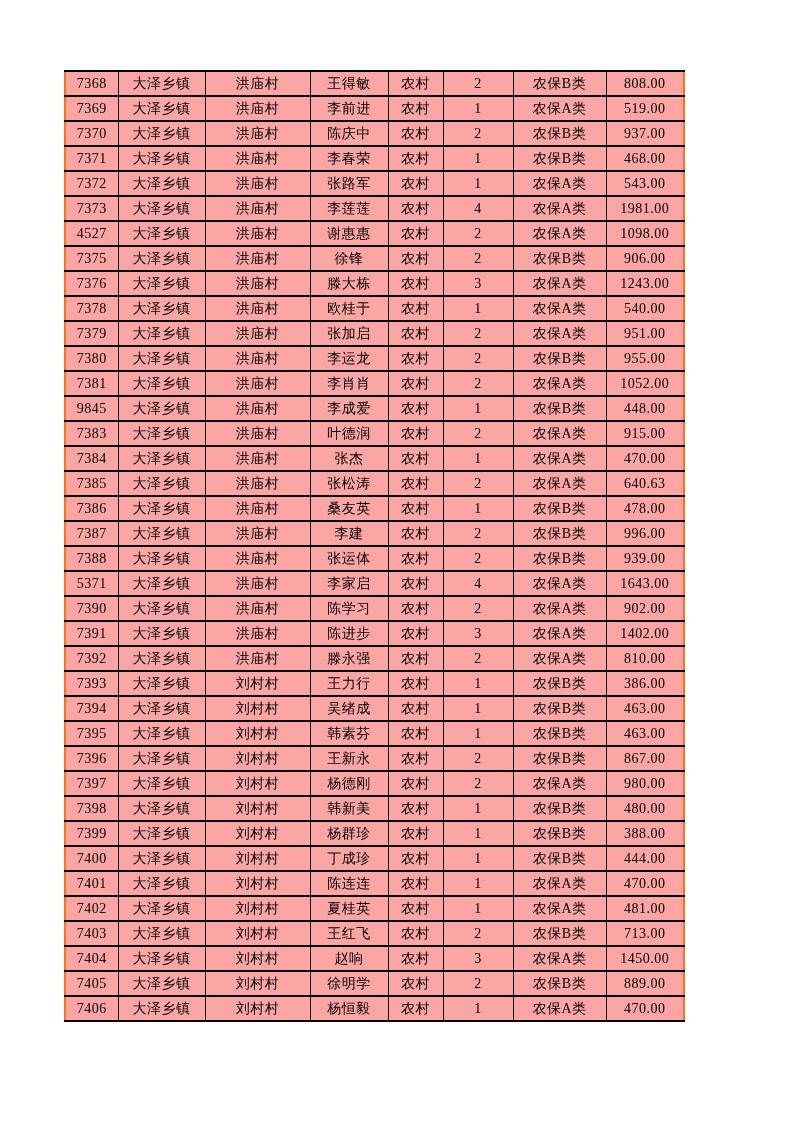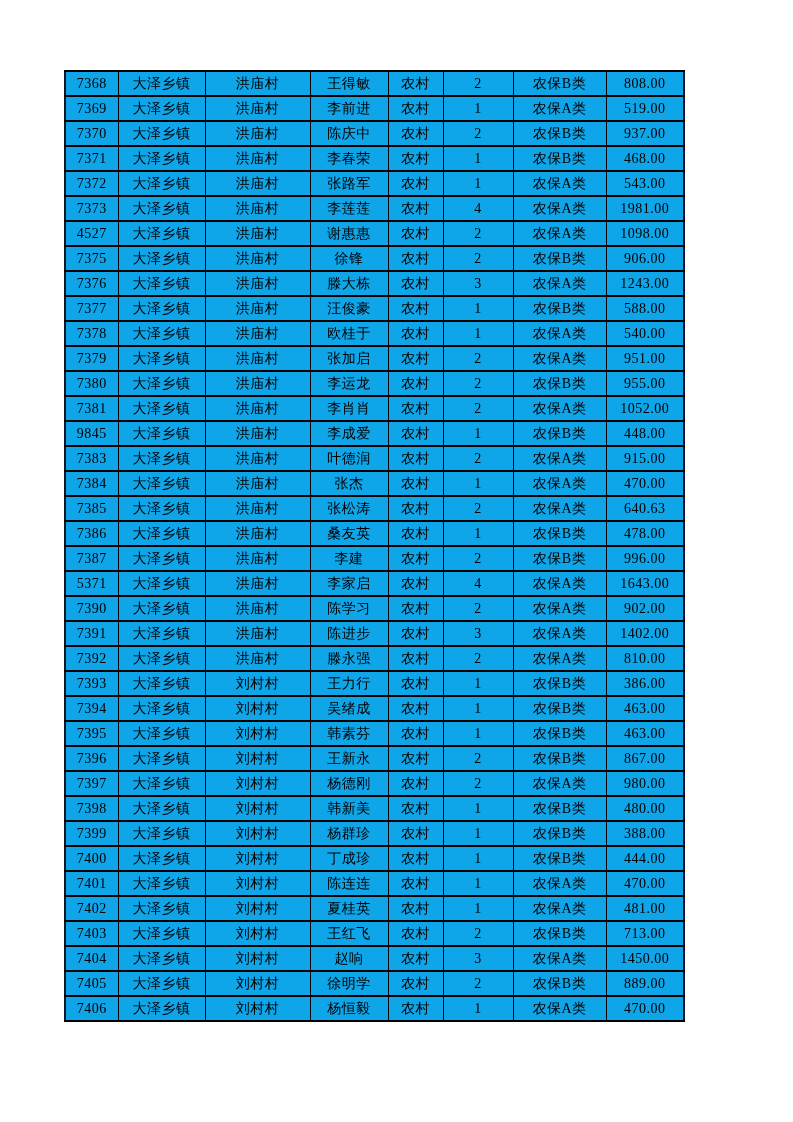--- a/index.html
+++ b/index.html
@@ -16,22 +16,22 @@
     overflow: hidden;
   }
   .table-wrap {
     position: absolute;
     left: 64px;
     top: 70px;
   }
   table.data-table {
     border-collapse: collapse;
     table-layout: fixed;
-    border: 2px solid #0f172a;
-    background: #0ea5e9;
+    border: 2px solid #f97316;
+    background: #fca5a5;
   }
   table.data-table td {
     border-left: 1px solid #000000;
     border-right: 1px solid #000000;
     border-top: 2px solid #000000;
     border-bottom: 2px solid #000000;
     height: 23px;
     line-height: 23px;
     padding: 0;
     text-align: center;
@@ -152,30 +152,20 @@
           <td>7376</td>
           <td>大泽乡镇</td>
           <td>洪庙村</td>
           <td>滕大栋</td>
           <td>农村</td>
           <td>3</td>
           <td>农保A类</td>
           <td>1243.00</td>
         </tr>
         <tr>
-          <td>7377</td>
-          <td>大泽乡镇</td>
-          <td>洪庙村</td>
-          <td>汪俊豪</td>
-          <td>农村</td>
-          <td>1</td>
-          <td>农保B类</td>
-          <td>588.00</td>
-        </tr>
-        <tr>
           <td>7378</td>
           <td>大泽乡镇</td>
           <td>洪庙村</td>
           <td>欧桂于</td>
           <td>农村</td>
           <td>1</td>
           <td>农保A类</td>
           <td>540.00</td>
         </tr>
         <tr>
@@ -260,20 +250,30 @@
         </tr>
         <tr>
           <td>7387</td>
           <td>大泽乡镇</td>
           <td>洪庙村</td>
           <td>李建</td>
           <td>农村</td>
           <td>2</td>
           <td>农保B类</td>
           <td>996.00</td>
+        </tr>
+        <tr>
+          <td>7388</td>
+          <td>大泽乡镇</td>
+          <td>洪庙村</td>
+          <td>张运体</td>
+          <td>农村</td>
+          <td>2</td>
+          <td>农保B类</td>
+          <td>939.00</td>
         </tr>
         <tr>
           <td>5371</td>
           <td>大泽乡镇</td>
           <td>洪庙村</td>
           <td>李家启</td>
           <td>农村</td>
           <td>4</td>
           <td>农保A类</td>
           <td>1643.00</td>

